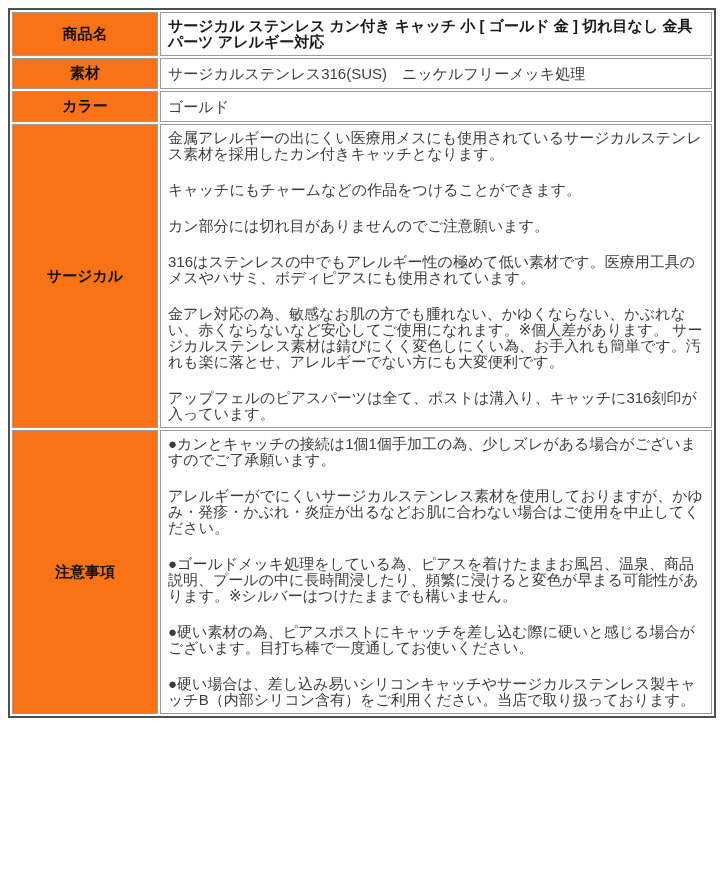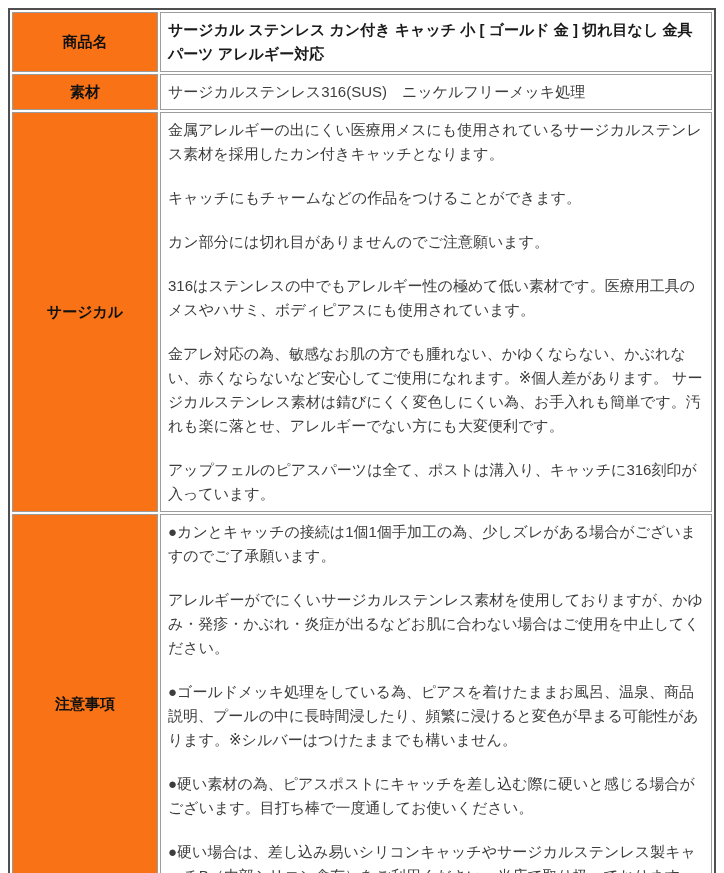--- a/index.html
+++ b/index.html
@@ -31,21 +31,21 @@
     font-size: 15px;
     color: #111111;
     text-align: center;
     vertical-align: middle;
     padding: 5px 4px;
   }
   table.spec td {
     border: 1px solid #9c9c9c;
     background: #ffffff;
     font-size: 15px;
-    line-height: 24px;
+    line-height: 16px;
     color: #3d3d3d;
     text-align: left;
     vertical-align: middle;
     padding: 5px 7px;
     word-break: break-all;
   }
   table.spec td p {
     margin: 0 0 20px 0;
   }
   table.spec td p:last-child {
@@ -70,20 +70,26 @@
   </tr>
 
 
   <tr>
     <th>素材</th>
     <td>
             <p>サージカルステンレス316(SUS)　ニッケルフリーメッキ処理</p>
           </td>
   </tr>
 
+  <tr>
+    <th>カラー</th>
+    <td>
+            <p>ゴールド</p>
+          </td>
+  </tr>
 
   <tr>
     <th>サージカル</th>
     <td>
             <p>金属アレルギーの出にくい医療用メスにも使用されているサージカルステンレス素材を採用したカン付きキャッチとなります。</p>
             <p>キャッチにもチャームなどの作品をつけることができます。</p>
             <p>カン部分には切れ目がありませんのでご注意願います。</p>
             <p>316はステンレスの中でもアレルギー性の極めて低い素材です。医療用工具のメスやハサミ、ボディピアスにも使用されています。</p>
             <p>金アレ対応の為、敏感なお肌の方でも腫れない、かゆくならない、かぶれない、赤くならないなど安心してご使用になれます。※個人差があります。 サージカルステンレス素材は錆びにくく変色しにくい為、お手入れも簡単です。汚れも楽に落とせ、アレルギーでない方にも大変便利です。</p>
             <p>アップフェルのピアスパーツは全て、ポストは溝入り、キャッチに316刻印が入っています。</p>

